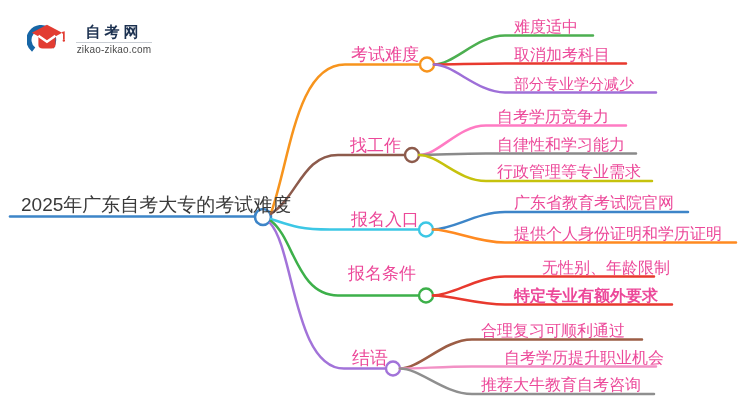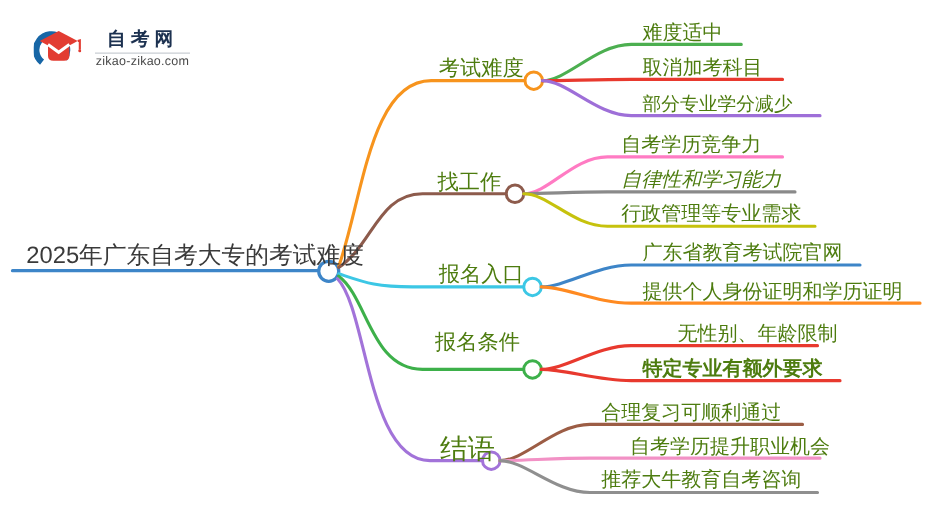--- a/index.html
+++ b/index.html
@@ -1,19 +1,19 @@
 <!DOCTYPE html>
 <html><head>
 <meta charset="utf-8">
 <style>
   html,body{margin:0;padding:0;background:#ffffff;width:750px;height:410px;overflow:hidden;
     font-family:"Liberation Sans","DejaVu Sans",sans-serif;}
   .stage{position:relative;width:658px;height:410px;background:#ffffff;}
   #edges{position:absolute;left:0;top:0;width:750px;height:410px;}
-  .nodelabel{position:absolute;white-space:nowrap;color:#4d7c0f;height:19px;line-height:19px;}
+  .nodelabel{position:absolute;white-space:nowrap;color:#ec4899;height:19px;line-height:19px;}
   .main-label{font-size:19px;color:#3a3a3a;}
   .logo{position:absolute;left:27px;top:20px;display:flex;align-items:flex-start;}
   .logo-icon{width:38px;height:38px;display:block;}
   .logo-text{margin-left:11px;width:76px;text-align:center;padding-top:3px;}
   .logo-name{font-size:15px;font-weight:bold;color:#1c3150;letter-spacing:4px;line-height:17px;}
   .logo-divider{height:1px;background:#c9ced4;margin:2px 0 1px 0;}
   .logo-url{font-size:10px;color:#4a4a4a;line-height:12px;letter-spacing:0.2px;}
 </style>
 </head>
 <body>
@@ -65,25 +65,25 @@
   </div>
 
   <div class="nodelabel main-label" style="left:21px;top:195px;">2025年广东自考大专的考试难度</div>
 
 <div class="nodelabel" style="left: 351px; top: 45px; font-size: 17px;">考试难度</div>
     <div class="nodelabel" style="left: 514px; top: 16.5px; font-size: 16px;">难度适中</div>
     <div class="nodelabel" style="left: 514px; top: 44.5px; font-size: 16px;">取消加考科目</div>
     <div class="nodelabel" style="left: 514px; top: 73.5px; font-size: 15px;">部分专业学分减少</div>
     <div class="nodelabel" style="left: 350px; top: 135.5px; font-size: 17px;">找工作</div>
     <div class="nodelabel" style="left: 497px; top: 106.5px; font-size: 16px;">自考学历竞争力</div>
-    <div class="nodelabel" style="left: 497px; top: 134.5px; font-size: 16px; font-style: italic;">自律性和学习能力</div>
+    <div class="nodelabel" style="left: 497px; top: 134.5px; font-size: 16px;">自律性和学习能力</div>
     <div class="nodelabel" style="left: 497px; top: 162px; font-size: 16px;">行政管理等专业需求</div>
     <div class="nodelabel" style="left: 351px; top: 210px; font-size: 17px;">报名入口</div>
     <div class="nodelabel" style="left: 514px; top: 193px; font-size: 16px;">广东省教育考试院官网</div>
     <div class="nodelabel" style="left: 514px; top: 223.5px; font-size: 16px;">提供个人身份证明和学历证明</div>
     <div class="nodelabel" style="left: 348px; top: 264px; font-size: 17px;">报名条件</div>
     <div class="nodelabel" style="left: 514px; top: 257.5px; font-size: 16px; margin-left: 28px;">无性别、年龄限制</div>
     <div class="nodelabel" style="left: 514px; top: 285.5px; font-size: 16px; font-weight: bold;">特定专业有额外要求</div>
-    <div class="nodelabel" style="left: 352px; top: 349px; font-size: 22px;">结语</div>
+    <div class="nodelabel" style="left: 352px; top: 349px; font-size: 18px;">结语</div>
     <div class="nodelabel" style="left: 481px; top: 320.5px; font-size: 16px;">合理复习可顺利通过</div>
     <div class="nodelabel" style="left: 504px; top: 347.5px; font-size: 16px;">自考学历提升职业机会</div>
     <div class="nodelabel" style="left: 481px; top: 375px; font-size: 16px;">推荐大牛教育自考咨询</div>
   </div>
 
 </body></html>

